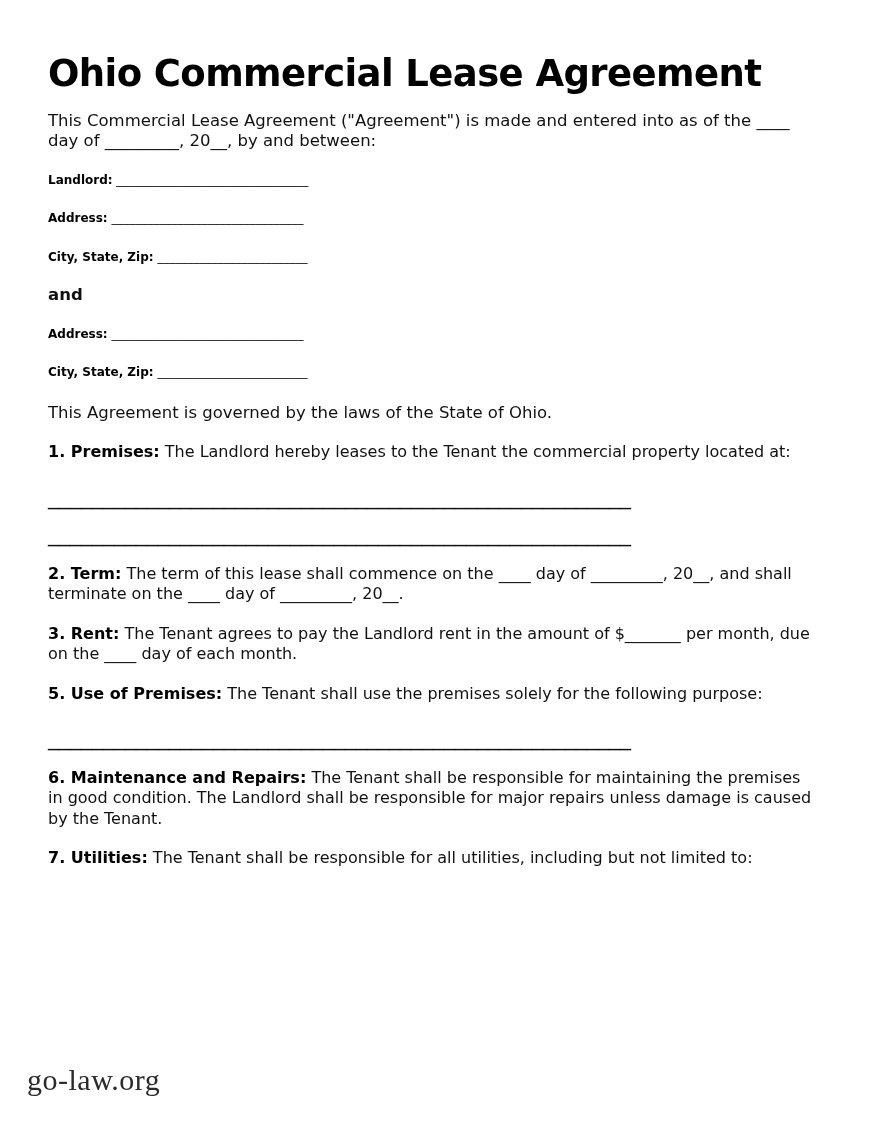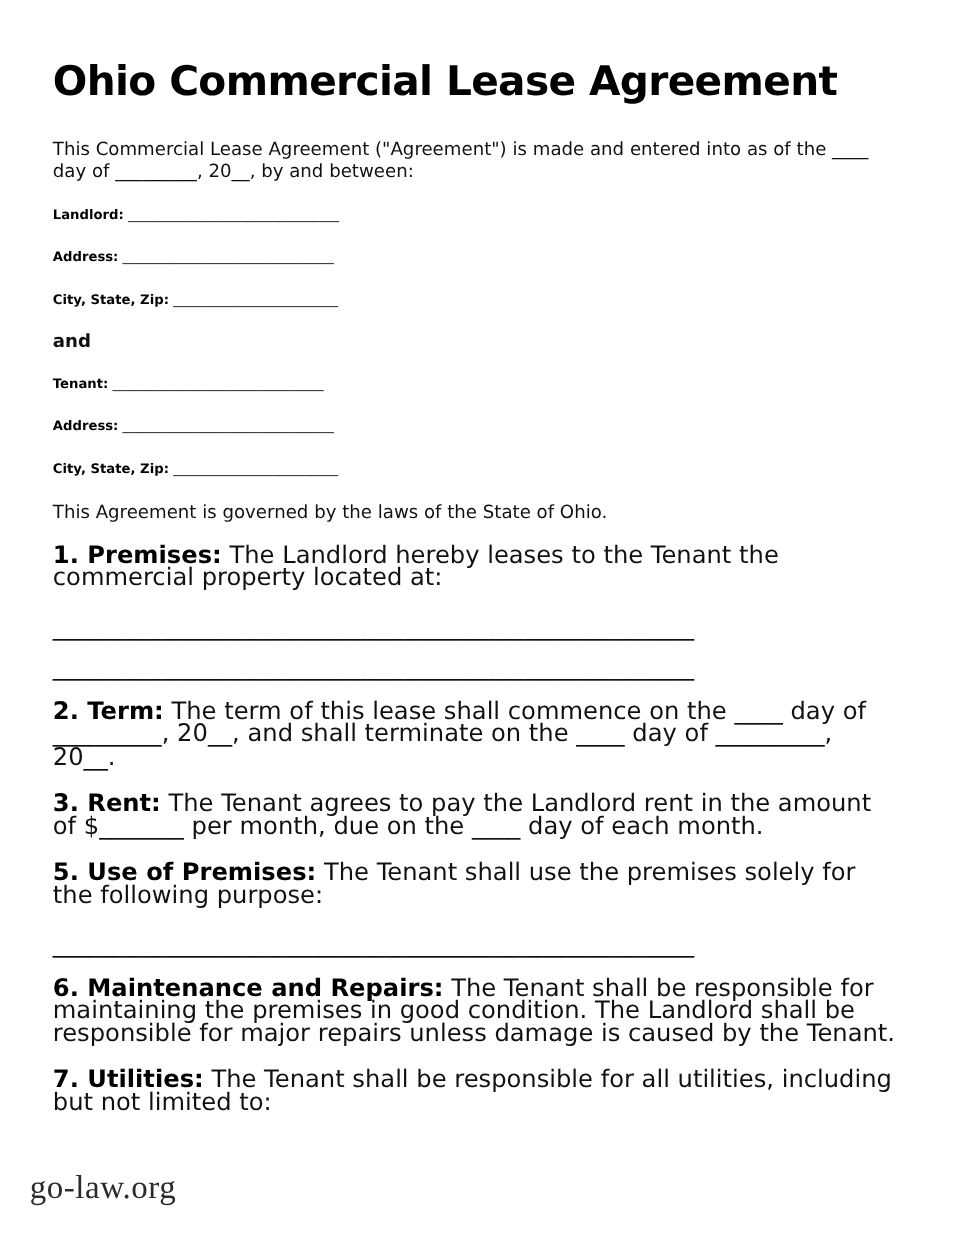--- a/index.html
+++ b/index.html
@@ -37,21 +37,21 @@
 
   .para {
     font-size: 16.5px;
     line-height: 20.5px;
     margin: 0;
     color: #111111;
     max-width: 770px;
   }
 
   .intro {
-    margin-top: 31px;
+    margin-top: 16px;
   }
 
   .field-row {
     font-size: 12px;
     line-height: 20.5px;
     margin-top: 18px;
     white-space: nowrap;
   }
   .field-row .lbl {
     font-weight: 700;
@@ -63,21 +63,21 @@
   }
 
   .and-line {
     font-size: 16.5px;
     line-height: 20.5px;
     margin-top: 18px;
     font-weight: bold;
   }
 
   .clause {
-    font-size: 22px;
+    font-size: 16px;
     line-height: 20.5px;
     margin-top: 19px;
     max-width: 772px;
   }
   .clause .num {
     font-weight: 700;
     color: #000000;
   }
 
   .governed {
@@ -143,23 +143,20 @@
   <div class="field-row">
     <span class="lbl">Address:</span><span class="fill"> ________________________________</span>
   </div>
 
   <div class="field-row">
     <span class="lbl">City, State, Zip:</span><span class="fill"> _________________________</span>
   </div>
 
   <div class="and-line">and</div>
 
-  <div class="field-row">
-    <span class="lbl">Tenant:</span><span class="fill"> ________________________________</span>
-  </div>
 
   <div class="field-row">
     <span class="lbl">Address:</span><span class="fill"> ________________________________</span>
   </div>
 
   <div class="field-row">
     <span class="lbl">City, State, Zip:</span><span class="fill"> _________________________</span>
   </div>
 
   <p class="para governed">This Agreement is governed by the laws of the State of Ohio.</p>

